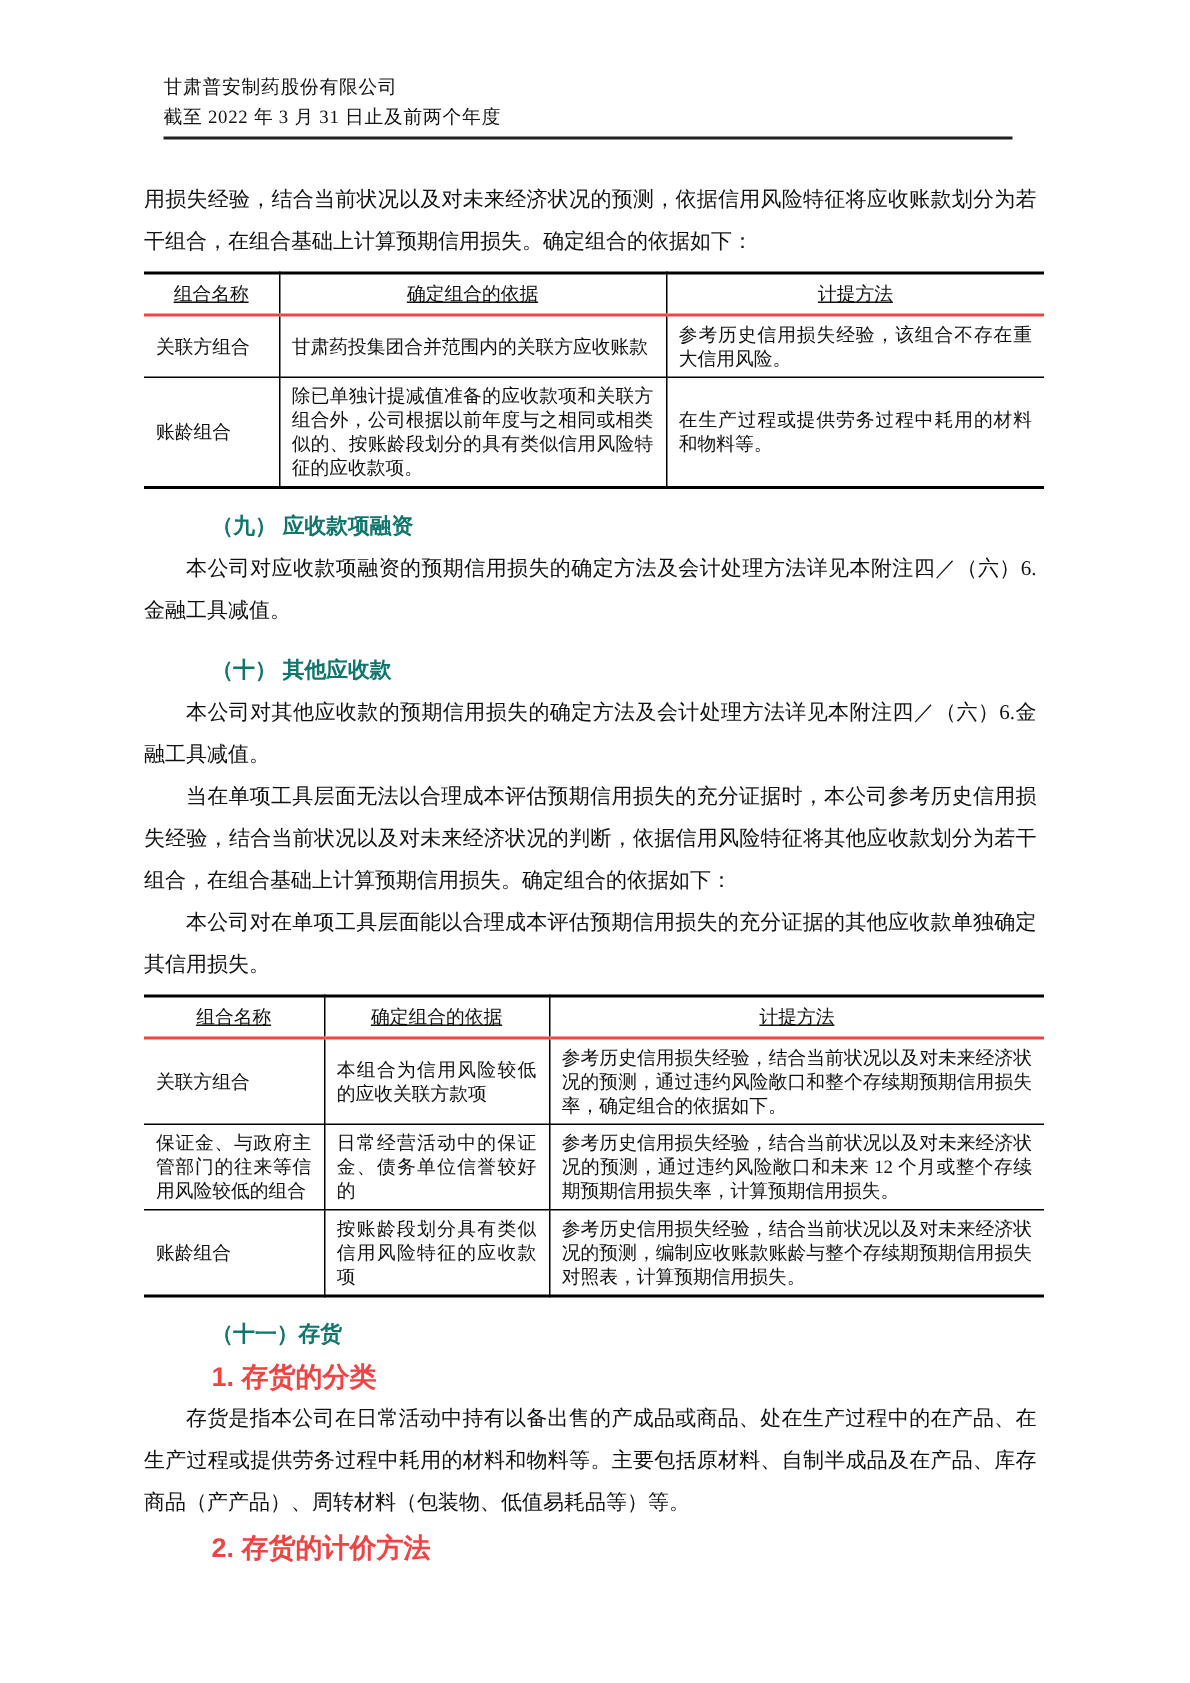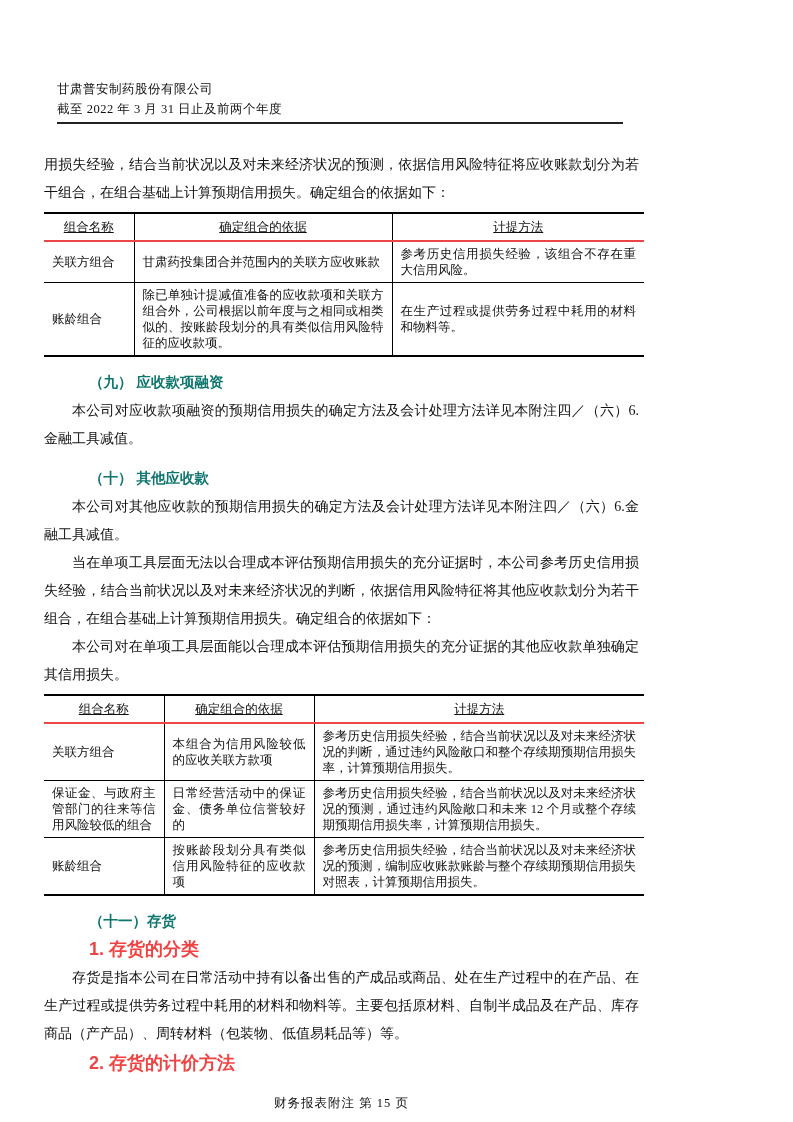--- a/index.html
+++ b/index.html
@@ -12,23 +12,22 @@
     width: 793px;
     height: 1122px;
     background: #ffffff;
     overflow: hidden;
     font-family: "Liberation Serif", "DejaVu Serif", serif;
     color: #111111;
     box-sizing: border-box;
     padding-top: 48px;
   }
   .content {
-    padding-left: 44px;
+    padding-left: 96px;
     width: 595px;
-    margin-top: 31px;
   }
   
   .doc-header {
     margin-left: 13px;
     width: 566px;
     font-size: 12.5px;
     line-height: 20px;
     letter-spacing: 0.5px;
     border-bottom: 2.5px solid #222222;
     padding-bottom: 3px;
@@ -161,38 +160,35 @@
         <tr>
           <th>组合名称</th>
           <th>确定组合的依据</th>
           <th>计提方法</th>
         </tr>
       </thead>
       <tbody>
         <tr>
           <td>关联方组合</td>
           <td>本组合为信用风险较低的应收关联方款项</td>
-          <td>参考历史信用损失经验，结合当前状况以及对未来经济状况的判断，通过违约风险敞口和整个存续期预期信用损失率，计算预期信用损失。</td>
+          <td>参考历史信用损失经验，结合当前状况以及对未来经济状况的预测，通过违约风险敞口和整个存续期预期信用损失率，确定组合的依据如下。</td>
         </tr>
         <tr>
           <td>保证金、与政府主管部门的往来等信用风险较低的组合</td>
           <td>日常经营活动中的保证金、债务单位信誉较好的</td>
           <td>参考历史信用损失经验，结合当前状况以及对未来经济状况的预测，通过违约风险敞口和未来 12 个月或整个存续期预期信用损失率，计算预期信用损失。</td>
         </tr>
         <tr>
           <td>账龄组合</td>
           <td>按账龄段划分具有类似信用风险特征的应收款项</td>
           <td>参考历史信用损失经验，结合当前状况以及对未来经济状况的预测，编制应收账款账龄与整个存续期预期信用损失对照表，计算预期信用损失。</td>
         </tr>
       </tbody>
     </table>
 
     <h3 class="sec-heading">（十一）存货</h3>
     <h4 class="sub-heading">1. 存货的分类</h4>
     <p class="para">存货是指本公司在日常活动中持有以备出售的产成品或商品、处在生产过程中的在产品、在生产过程或提供劳务过程中耗用的材料和物料等。主要包括原材料、自制半成品及在产品、库存商品（产产品）、周转材料（包装物、低值易耗品等）等。</p>
     <h4 class="sub-heading">2. 存货的计价方法</h4>
 
-    <div class="page-footer">
-      <span>财务报表附注 第 15 页</span>
-    </div>
 
   </div>
 </div>
 
 </body></html>

